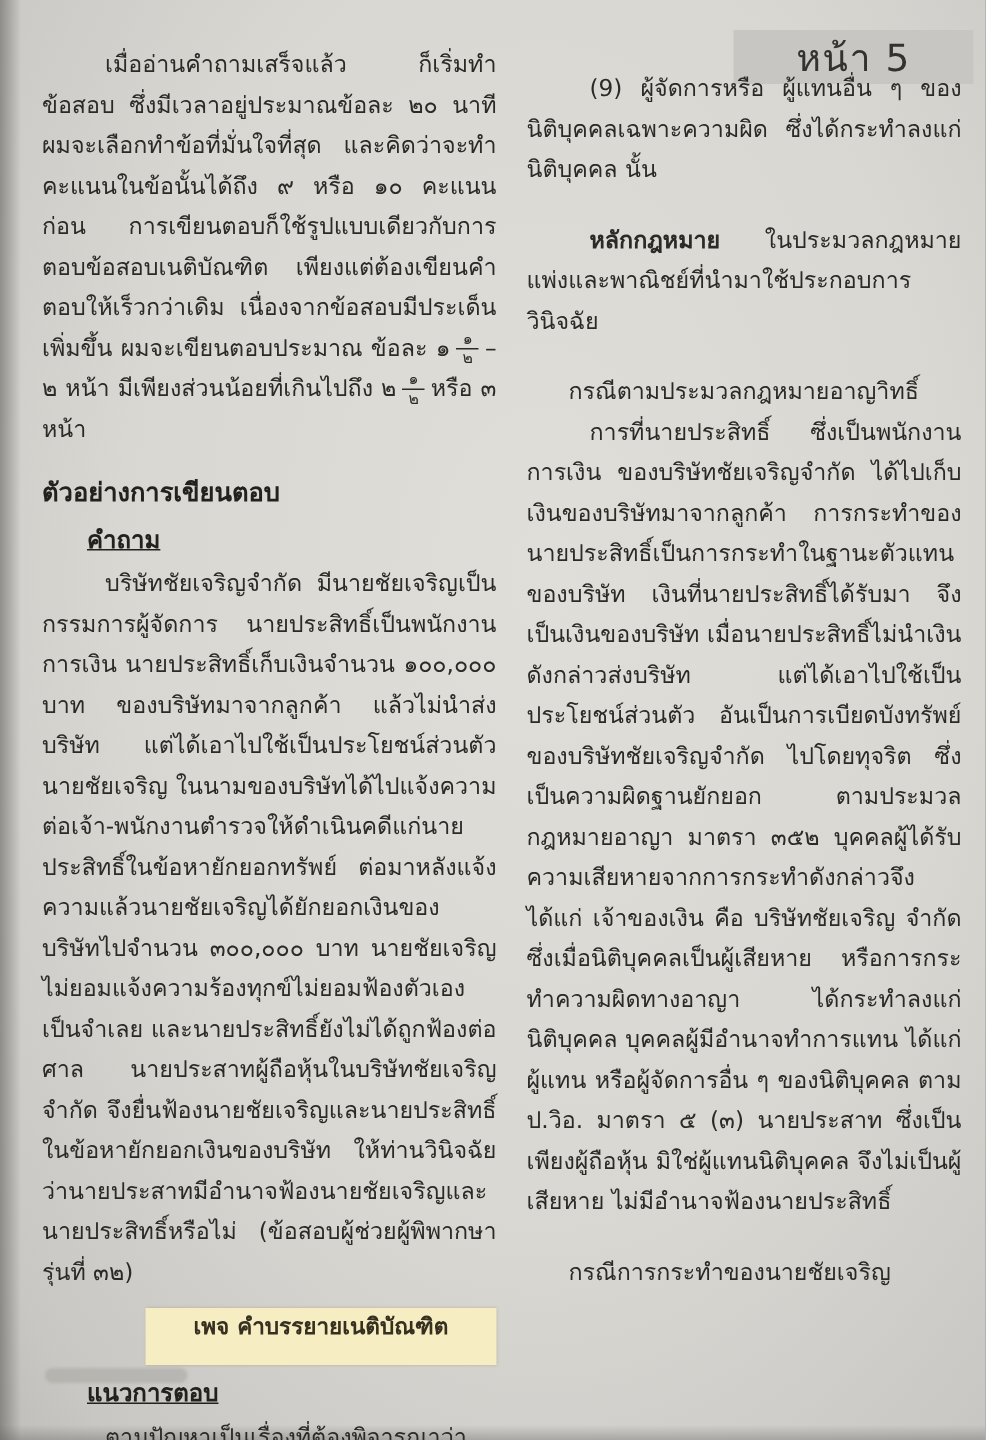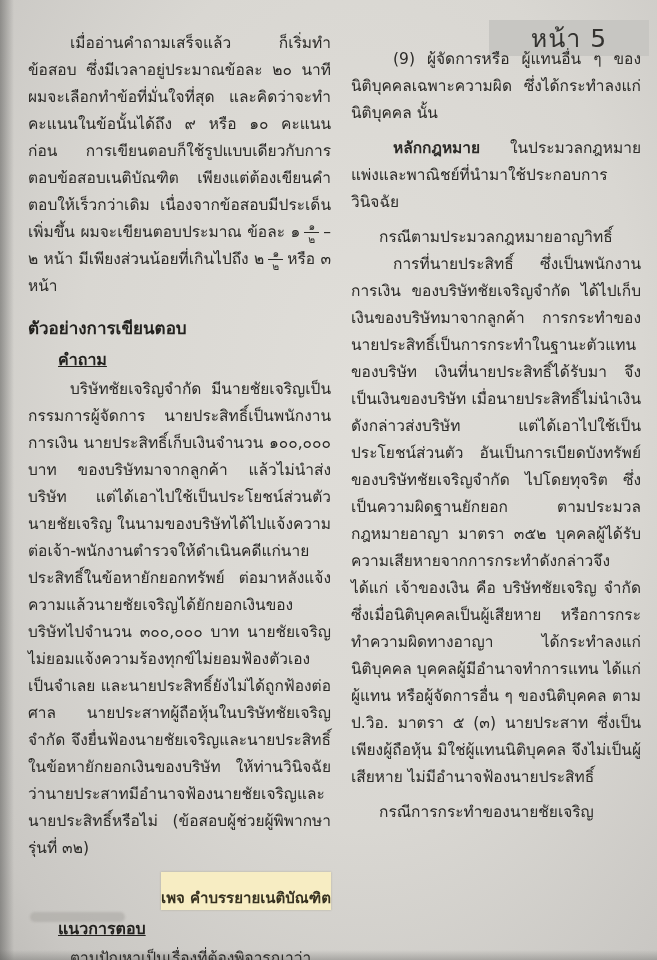--- a/index.html
+++ b/index.html
@@ -29,34 +29,34 @@
   }
   .col{position:absolute;text-align:justify;}
   .col-left{left:28px;top:30px;width:303px;}
   .col-right{left:351px;top:46px;width:290px;}
   p{margin:0;}
   .body{
     font-size:15.5px;line-height:27px;color:#2b2a27;
     word-break:break-word;
   }
   .indent{text-indent:42px;}
-  .gap{margin-top:8px;}
+  .gap{margin-top:20px;}
   .sec-header{
     margin:14px 0 4px 0;font-size:17px;font-weight:bold;color:#22211e;
   }
   .sub-header{
     margin:6px 0 4px 0;padding-left:30px;font-size:16px;font-weight:bold;color:#22211e;text-decoration:underline;
   }
   .case-header{
     padding-left:28px;font-size:15.5px;line-height:27px;color:#2b2a27;
   }
   .badge{
-    margin:10px 0 4px auto;width:170px;height:38px;
+    margin:10px 0 4px auto;width:234px;height:38px;
     background:#f7edc3;
-    display:flex;align-items:flex-end;justify-content:center;
+    display:flex;align-items:flex-start;justify-content:center;
     font-size:15px;font-weight:bold;color:#35301f;
     box-shadow:0 0 2px rgba(120,110,60,.35);
   }
   .frac{
     display:inline-block;vertical-align:middle;text-align:center;
     font-size:10.5px;line-height:1.15;margin:0 4px;text-indent:0;
   }
   .frac .num{display:block;border-bottom:1.2px solid #2b2a27;padding:0 4px;}
   .frac .den{display:block;padding:0 4px;}
   b{font-weight:bold;}

